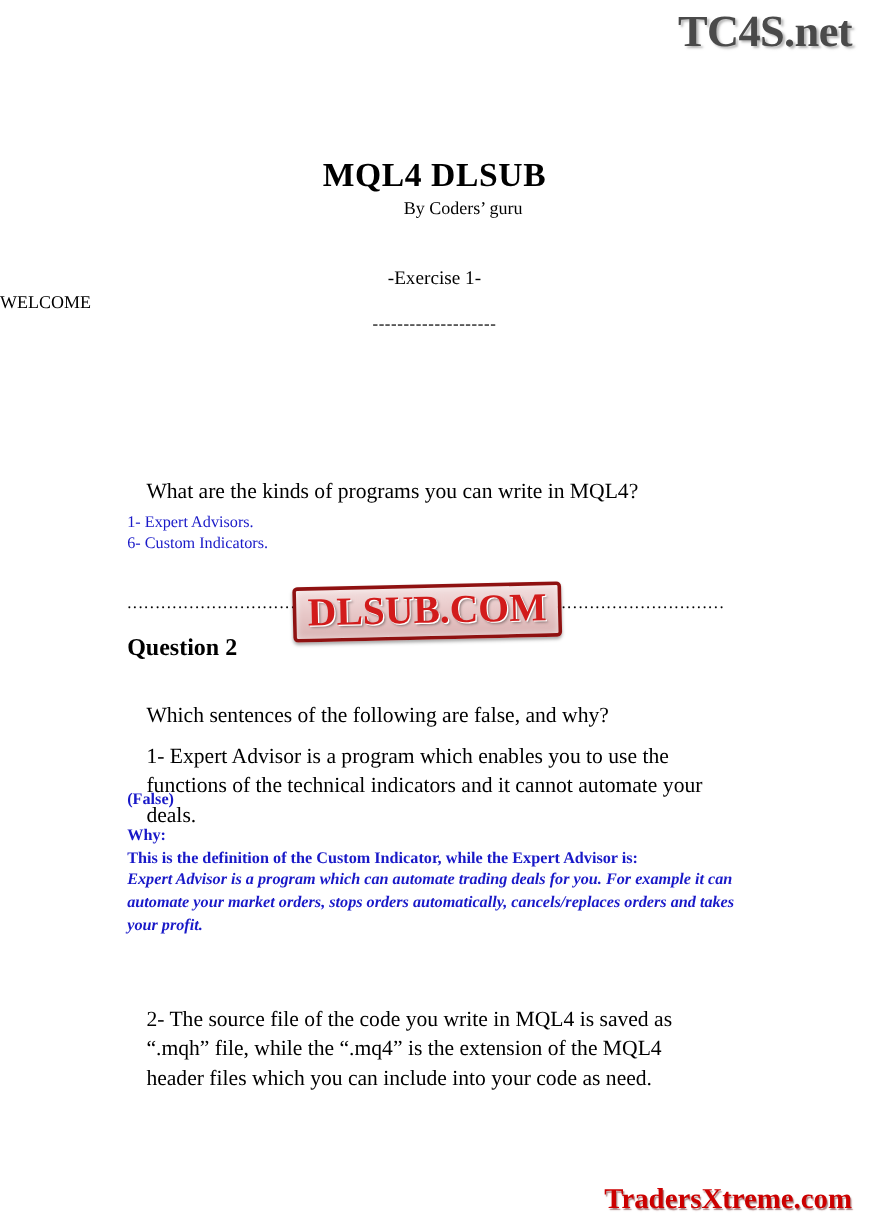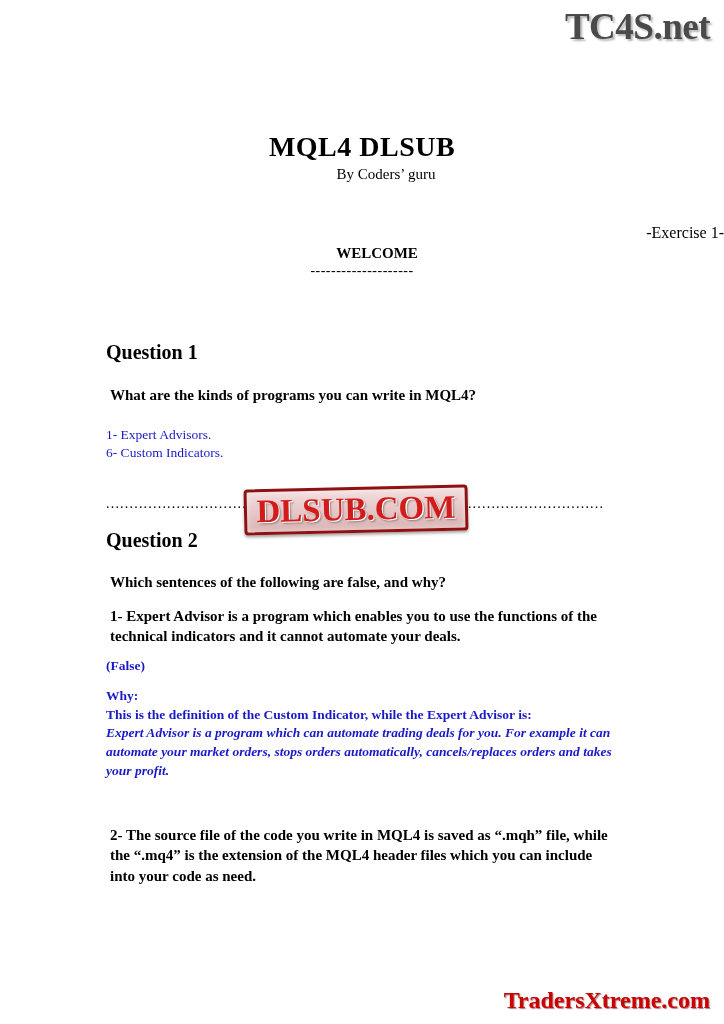--- a/index.html
+++ b/index.html
@@ -89,53 +89,52 @@
     top: 166px;
     left: 0; right: 0;
     text-align: center;
     font-size: 15px;
     margin-left: 48px;
   }
   .exercise-line {
     position: absolute;
     top: 224px;
     left: 0; right: 0;
-    text-align: right;
+    text-align: center;
     font-size: 16px;
   }
   .exercise-sub {
     position: absolute;
     top: 245px;
     left: 0; right: 0;
-    text-align: center;
+    text-align: left;
     font-size: 15px;
-    font-weight: bold;
-    margin-left: 30px;
+    font-weight: normal;
   }
   .exercise-rule {
     position: absolute;
     top: 263px;
     left: 0; right: 0;
     text-align: center;
     font-size: 14px;
     letter-spacing: 0.5px;
   }
 
   .body-block { position: absolute; left: 106px; width: 512px; }
 
   h2.q-heading {
     margin: 0;
     font-size: 20px;
     font-weight: bold;
     line-height: 1.1;
   }
   .q-text {
-    margin: 4px;
-    font-size: 15px;
-    font-weight: bold;
+    margin: 16px;
+    font-size: 18px;
+    font-weight: normal;
     line-height: 1.35;
   }
   .answer-blue {
     margin: 0;
     font-size: 13.5px;
     color: #1919c8;
     line-height: 1.32;
   }
   .answer-blue-bold {
     margin: 0;
@@ -171,23 +170,20 @@
 <div class="page">
 
   <div class="wm-top">TC4S.net</div>
 
   <div class="doc-title">MQL4 DLSUB</div>
   <div class="doc-author">By Coders’ guru</div>
   <div class="exercise-line">-Exercise 1-</div>
   <div class="exercise-sub">WELCOME</div>
   <div class="exercise-rule">--------------------</div>
 
-  <div class="body-block" style="top:341px;">
-    <h2 class="q-heading">Question 1</h2>
-  </div>
   <div class="body-block" style="top:381px;">
     <p class="q-text">What are the kinds of programs you can write in MQL4?</p>
   </div>
   <div class="body-block" style="top:426px;">
     <p class="answer-blue">1- Expert Advisors.</p>
     <p class="answer-blue">6- Custom Indicators.</p>
   </div>
 
   <div class="dots-sep">..........................................................................................................</div>
 

